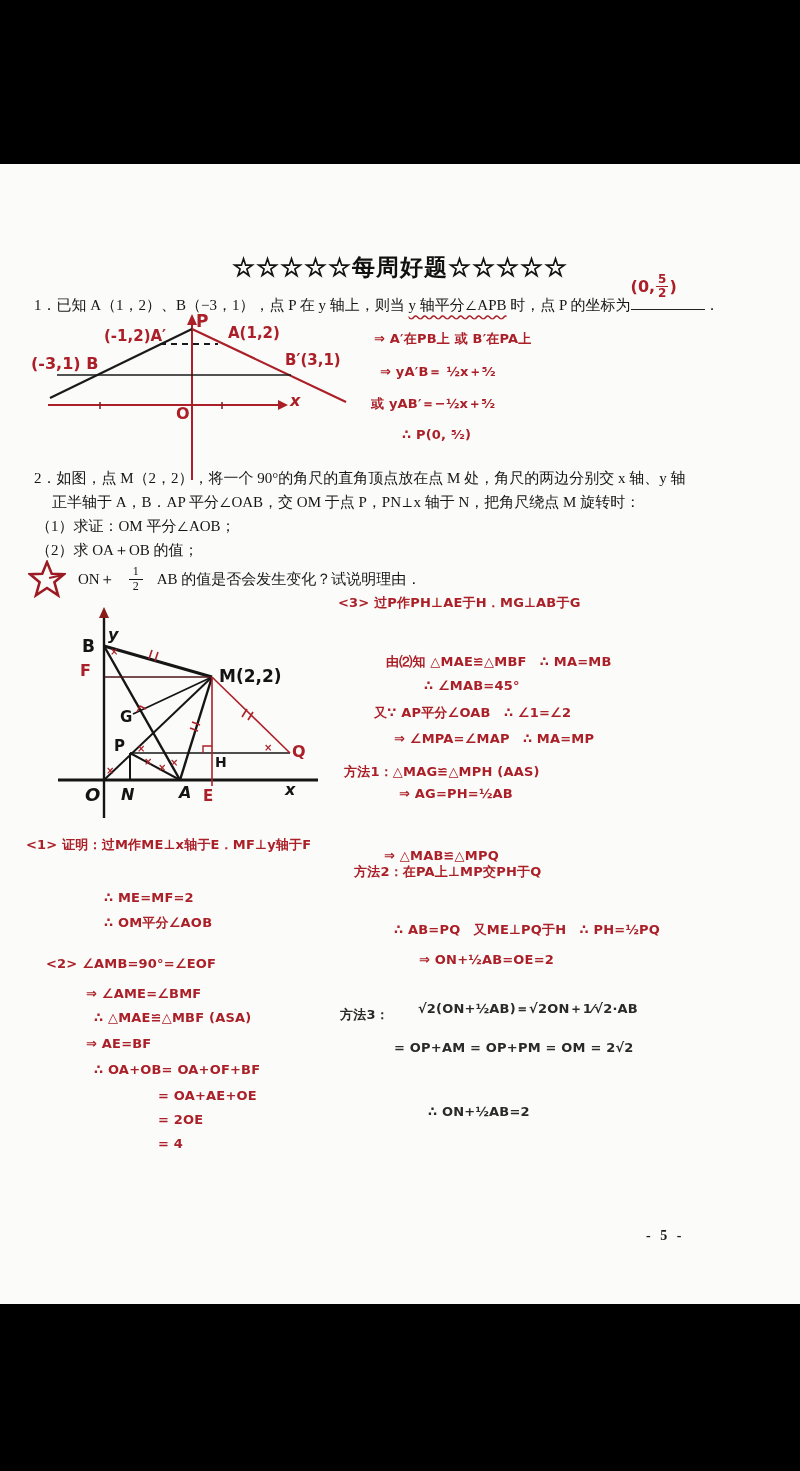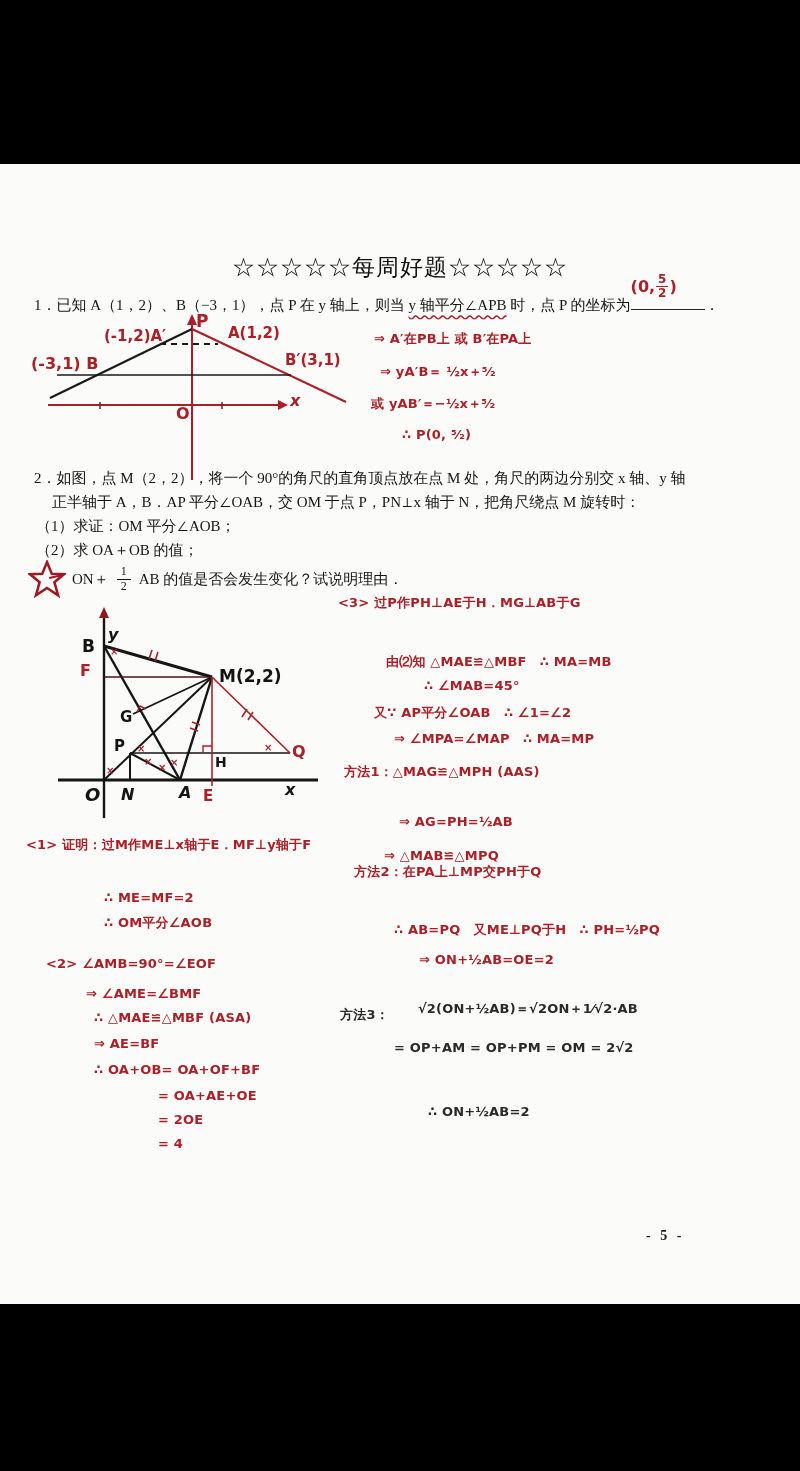--- a/index.html
+++ b/index.html
@@ -8,21 +8,21 @@
     overflow:hidden;font-family:"Liberation Serif",serif;
   }
   .page{
     position:absolute;left:0;top:164px;width:800px;height:1140px;
     background:#fbfbf9;color:#151515;
   }
   .abs{position:absolute;}
   .print{color:#151515;white-space:nowrap;}
   .title{
     position:absolute;top:88px;left:0;width:100%;text-align:center;
-    font-size:23px;font-weight:400;letter-spacing:1px;color:#111;
+    font-size:23px;font-weight:700;letter-spacing:1px;color:#111;
   }
   .ptext{font-size:15px;}
   .wavy{
     text-decoration-line:underline;text-decoration-style:wavy;
     text-decoration-color:#ab2028;text-underline-offset:4px;
   }
   .blank{
     display:inline-block;width:74px;height:14px;
     border-bottom:1.6px solid #222;position:relative;vertical-align:baseline;
   }
@@ -40,21 +40,21 @@
     display:inline-flex;flex-direction:column;align-items:center;
     font-size:12px;line-height:1.05;vertical-align:middle;
   }
   .hfrac .n{border-bottom:1.6px solid #ab2028;padding:0 2px;}
   .pfrac{
     display:inline-flex;flex-direction:column;align-items:center;
     font-size:12px;line-height:1.15;vertical-align:middle;color:#151515;
     margin:0 2px;
   }
   .pfrac .n{border-bottom:1.2px solid #151515;padding:0 4px;}
-  .p3row{display:flex;align-items:center;gap:6px;}
+  .p3row{display:flex;align-items:center;gap:12px;}
   .pagenum{
     font-size:14px;font-weight:700;letter-spacing:3px;color:#1a1a1a;
     font-family:"Liberation Serif",serif;
   }
   svg text{font-family:"DejaVu Sans",sans-serif;}
   svg .lbl-red{fill:#ab2028;font-weight:700;}
   svg .lbl-blk{fill:#141414;font-weight:700;}
   svg .it{font-style:italic;}
 </style>
 </head>
@@ -167,40 +167,40 @@
     <text x="285" y="795" class="lbl-blk it" font-size="16">x</text>
   </svg>
 
   <div class="abs hw hw-line" style="left:338px;top:430px;">&lt;3&gt; 过P作PH⊥AE于H．MG⊥AB于G</div>
   <div class="abs hw hw-line" style="left:386px;top:489px;">由⑵知 △MAE≌△MBF　∴ MA=MB</div>
   <div class="abs hw hw-line" style="left:424px;top:514px;">∴ ∠MAB=45°</div>
   <div class="abs hw hw-line" style="left:374px;top:540px;">又∵ AP平分∠OAB　∴ ∠1=∠2</div>
   <div class="abs hw hw-line" style="left:394px;top:566px;">⇒ ∠MPA=∠MAP　∴ MA=MP</div>
 
   <div class="abs hw hw-line" style="left:344px;top:599px;">方法1：△MAG≌△MPH (AAS)</div>
-  <div class="abs hw hw-line" style="left:399px;top:650px;text-align:center;">⇒ AG=PH=½AB</div>
+  <div class="abs hw hw-line" style="left:399px;top:622px;text-align:center;">⇒ AG=PH=½AB</div>
 
   <div class="abs hw hw-line" style="left:354px;top:699px;">方法2：在PA上⊥MP交PH于Q</div>
   <div class="abs hw hw-line" style="left:384px;top:684px;">⇒ △MAB≌△MPQ</div>
   <div class="abs hw hw-line" style="left:394px;top:757px;">∴ AB=PQ　又ME⊥PQ于H　∴ PH=½PQ</div>
   <div class="abs hw hw-line" style="left:419px;top:788px;">⇒ ON+½AB=OE=2</div>
 
   <div class="abs hw hw-line hw-black" style="left:340px;top:842px;">方法3：</div>
   <div class="abs hw hw-line hw-black" style="left:418px;top:836px;">√2(ON+½AB)＝√2ON＋1⁄√2·AB</div>
   <div class="abs hw hw-line hw-black" style="left:394px;top:876px;">= OP+AM = OP+PM = OM = 2√2</div>
   <div class="abs hw hw-line hw-black" style="left:428px;top:940px;">∴ ON+½AB=2</div>
 
   <div class="abs hw hw-line" style="left:26px;top:672px;">&lt;1&gt; 证明：过M作ME⊥x轴于E．MF⊥y轴于F</div>
   <div class="abs hw hw-line" style="left:104px;top:726px;">∴ ME=MF=2</div>
   <div class="abs hw hw-line" style="left:104px;top:750px;">∴ OM平分∠AOB</div>
 
   <div class="abs hw hw-line" style="left:46px;top:792px;">&lt;2&gt; ∠AMB=90°=∠EOF</div>
   <div class="abs hw hw-line" style="left:86px;top:822px;">⇒ ∠AME=∠BMF</div>
   <div class="abs hw hw-line" style="left:94px;top:846px;">∴ △MAE≌△MBF (ASA)</div>
-  <div class="abs hw hw-line" style="left:94px;top:872px;">⇒ AE=BF</div>
+  <div class="abs hw hw-line" style="left:86px;top:872px;">⇒ AE=BF</div>
   <div class="abs hw hw-line" style="left:94px;top:898px;">∴ OA+OB= OA+OF+BF</div>
   <div class="abs hw hw-line" style="left:158px;top:924px;">= OA+AE+OE</div>
   <div class="abs hw hw-line" style="left:158px;top:948px;">= 2OE</div>
   <div class="abs hw hw-line" style="left:158px;top:972px;">= 4</div>
 
   <div class="abs pagenum" style="left:646px;top:1064px;">- 5 -</div>
 
 </div>
 
 </body></html>

